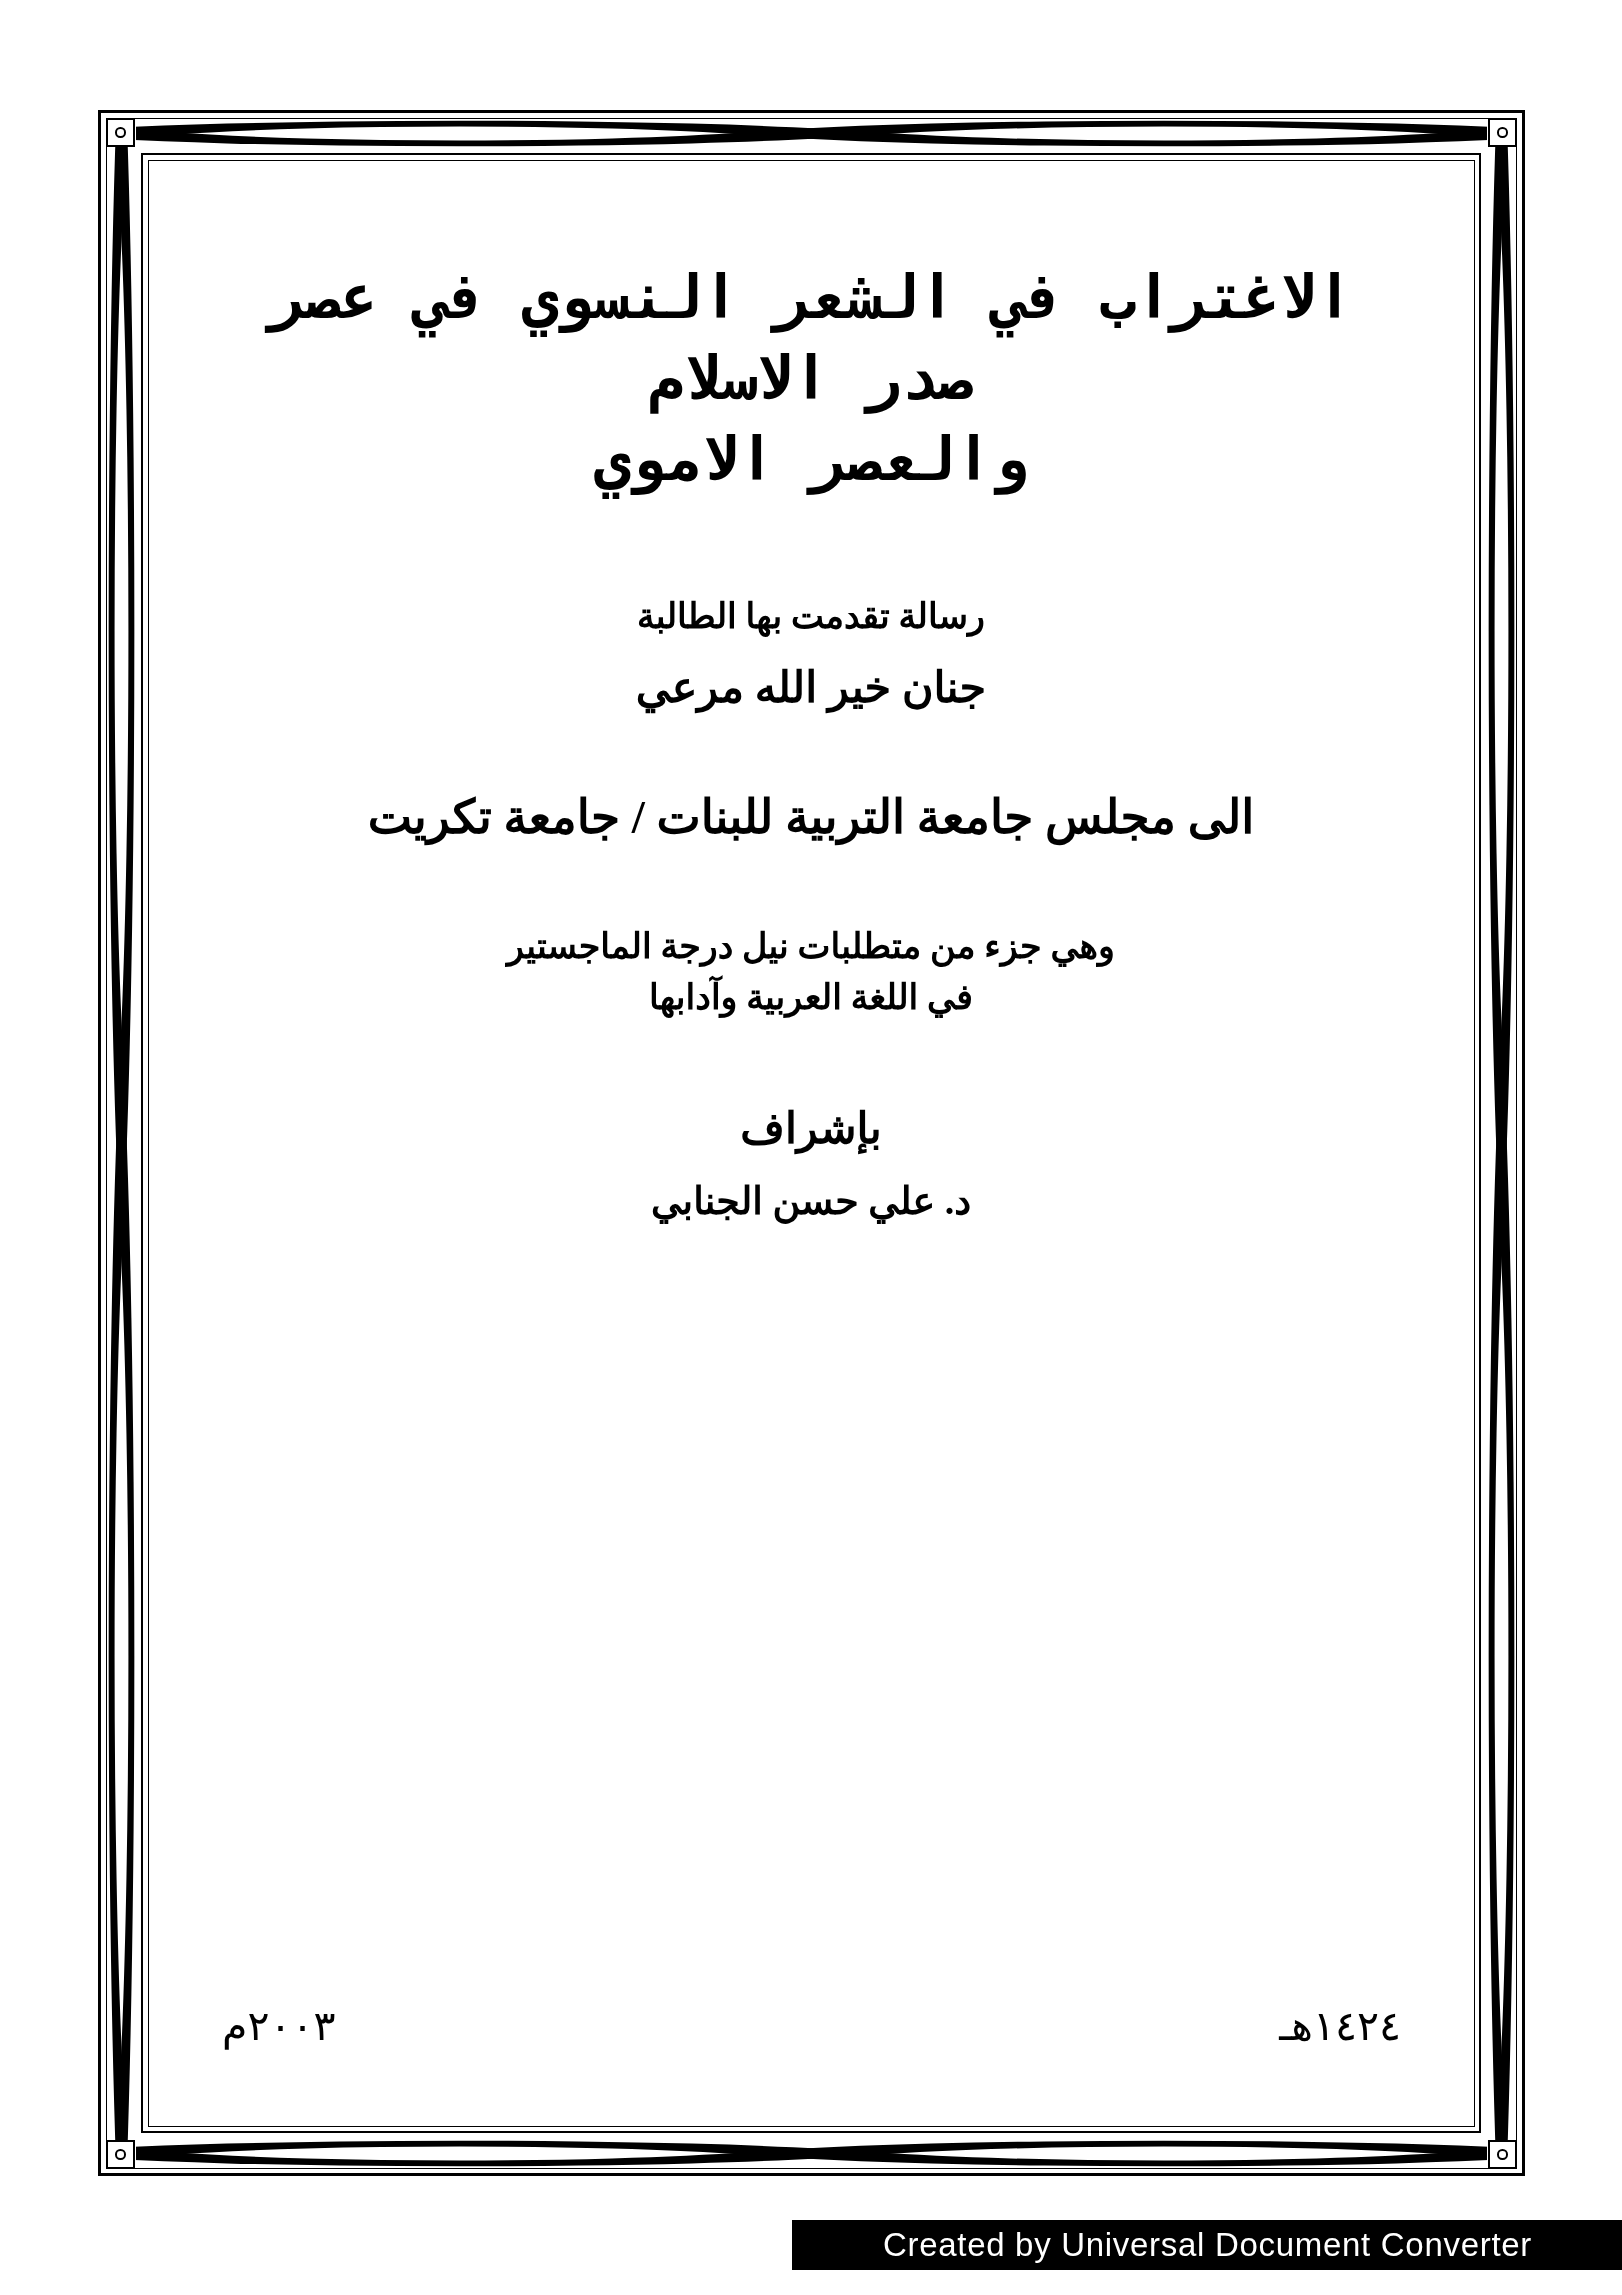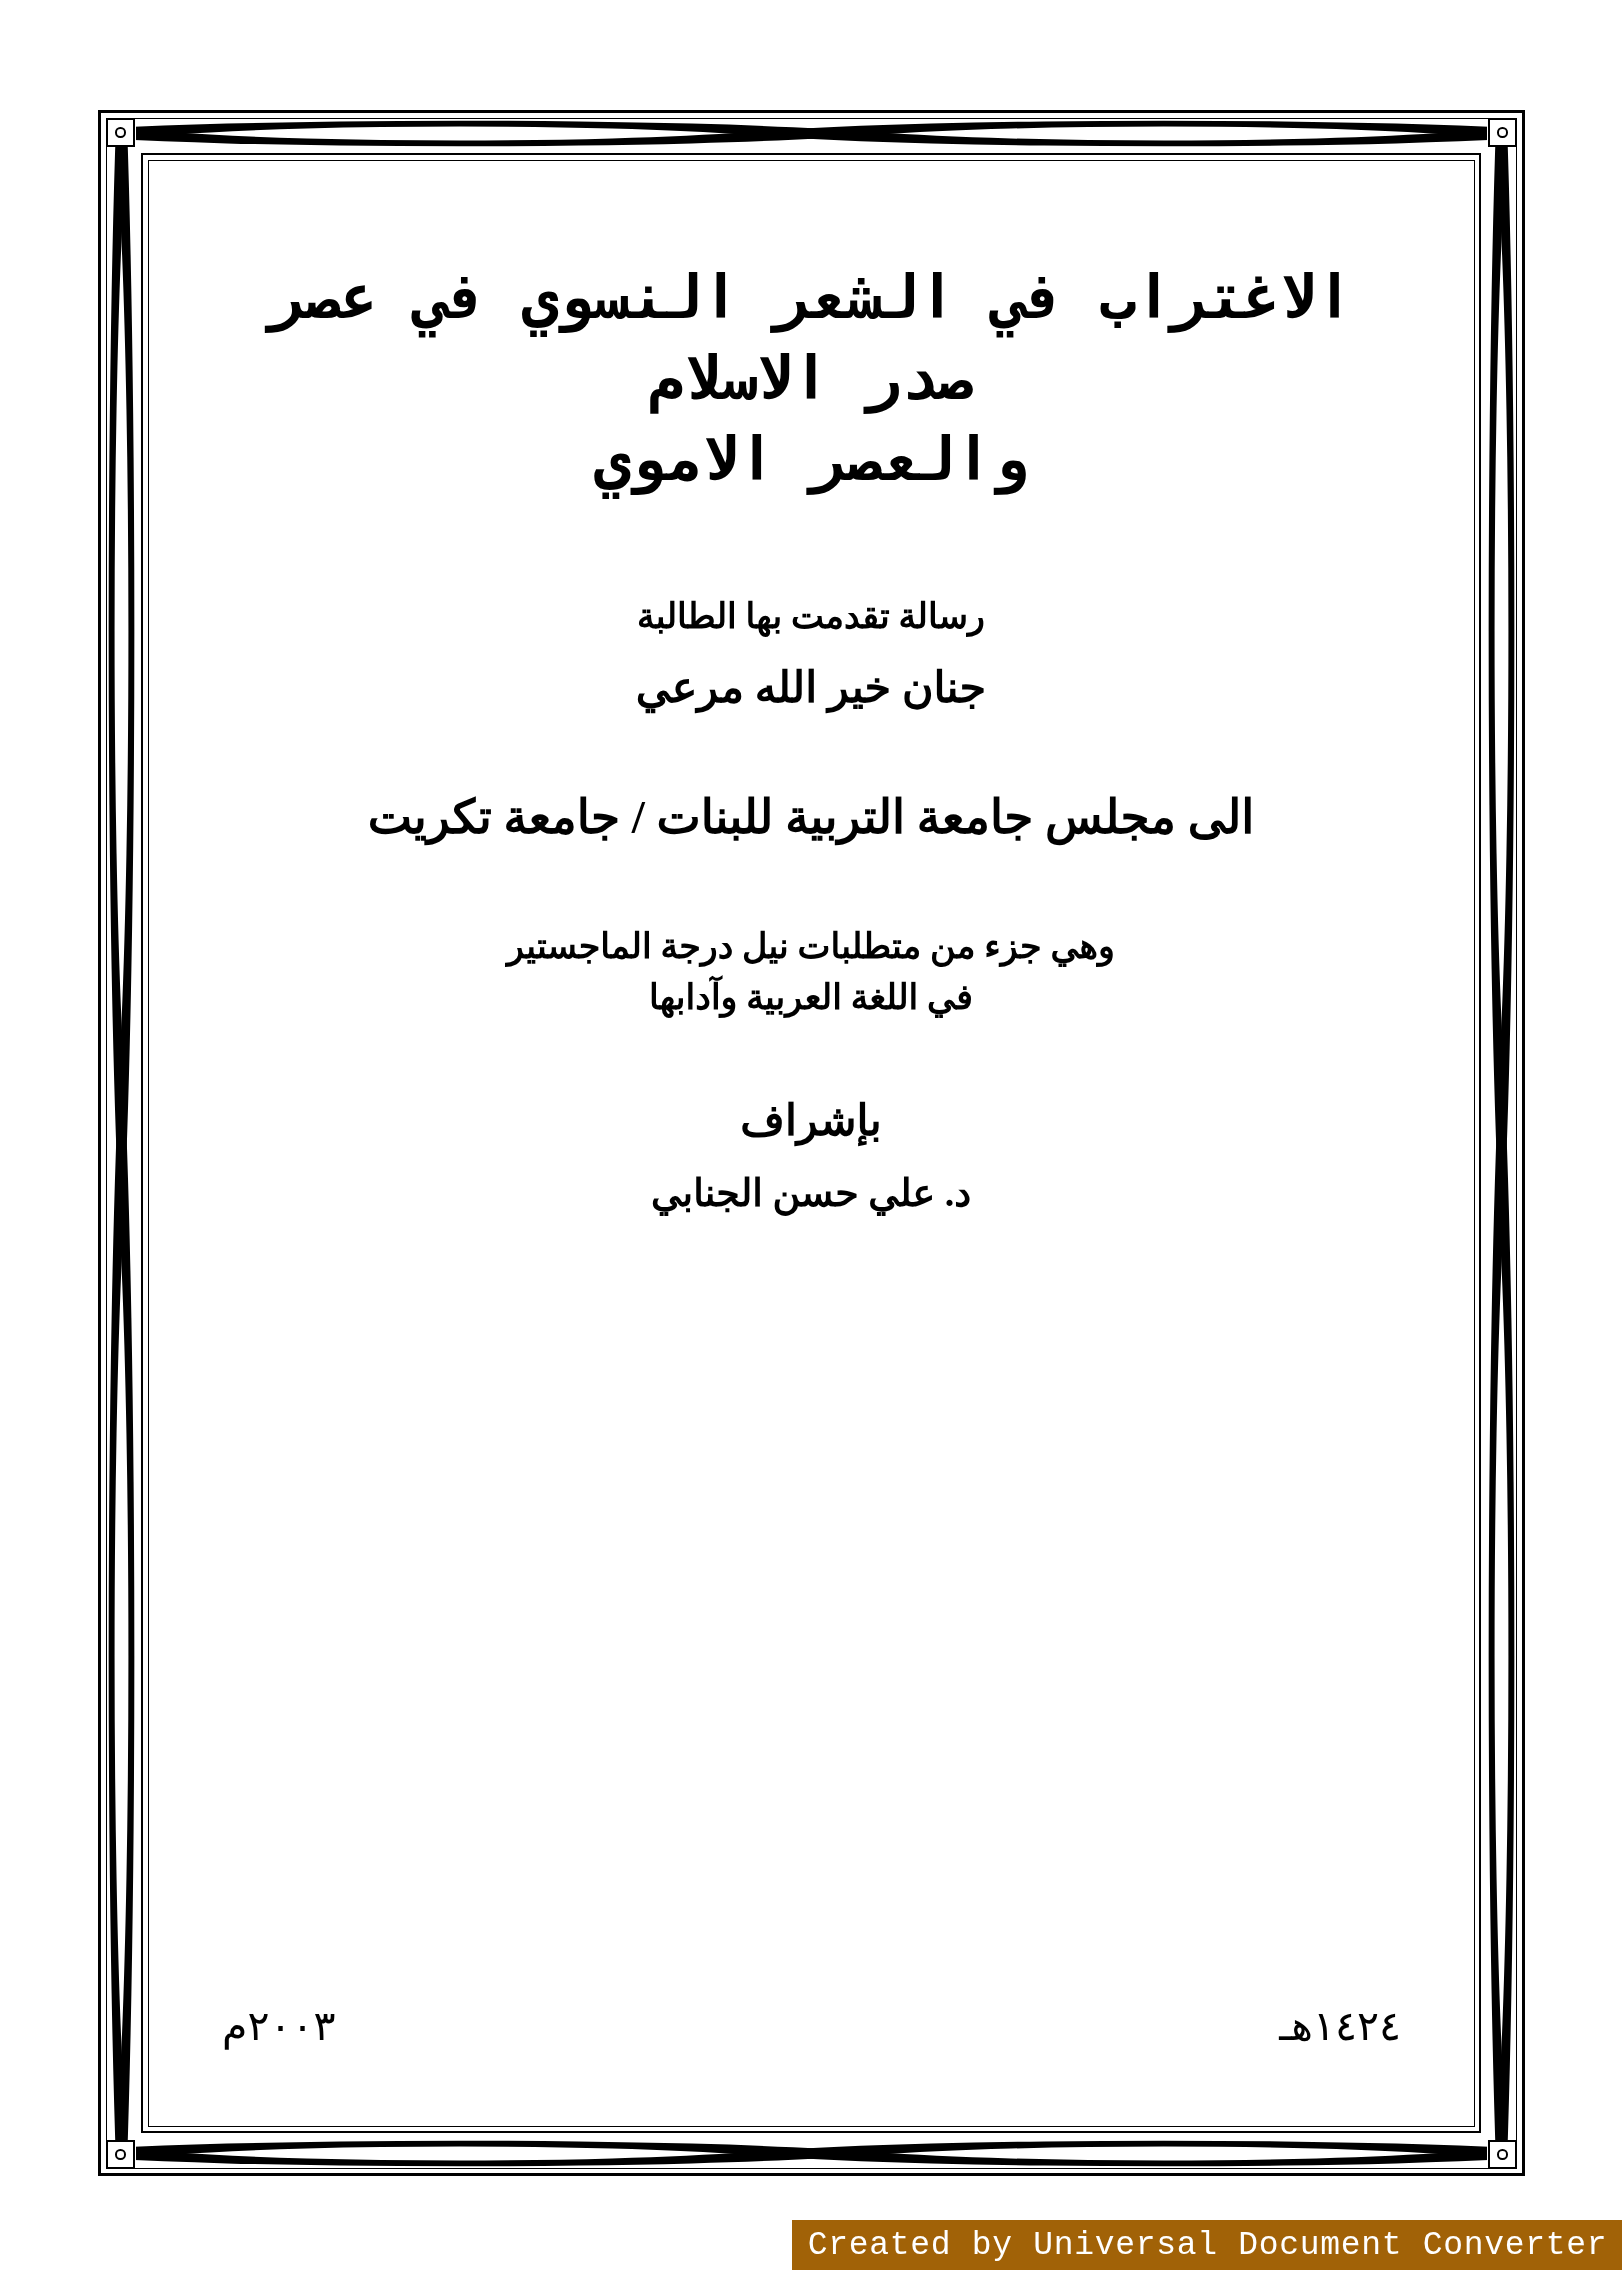--- a/index.html
+++ b/index.html
@@ -167,21 +167,21 @@
   }
   .requirement-line.second {
     margin-top: 0;
     text-align: center;
   }
 
   .supervision-label {
     font-size: 43px;
     font-weight: bold;
     line-height: 1.4;
-    margin: 0;
+    margin: 8px;
   }
   .supervisor-name {
     font-size: 38px;
     font-weight: bold;
     line-height: 1.4;
     margin: 0;
     margin-top: 15.7px;
   }
 
   
@@ -202,23 +202,23 @@
     white-space: nowrap;
   }
 
   
   .watermark {
     position: absolute;
     left: 792px;
     top: 2220px;
     width: 831px;
     height: 50px;
-    background: #a16207;
+    background: #000000;
     color: #ffffff;
-    font-family: Liberation Mono, monospace;
+    font-family: Liberation Sans, sans-serif;
     font-size: 33px;
     letter-spacing: 0.7px;
     display: flex;
     align-items: center;
     justify-content: center;
     direction: ltr;
   }
 </style>
 </head>
 <body>

